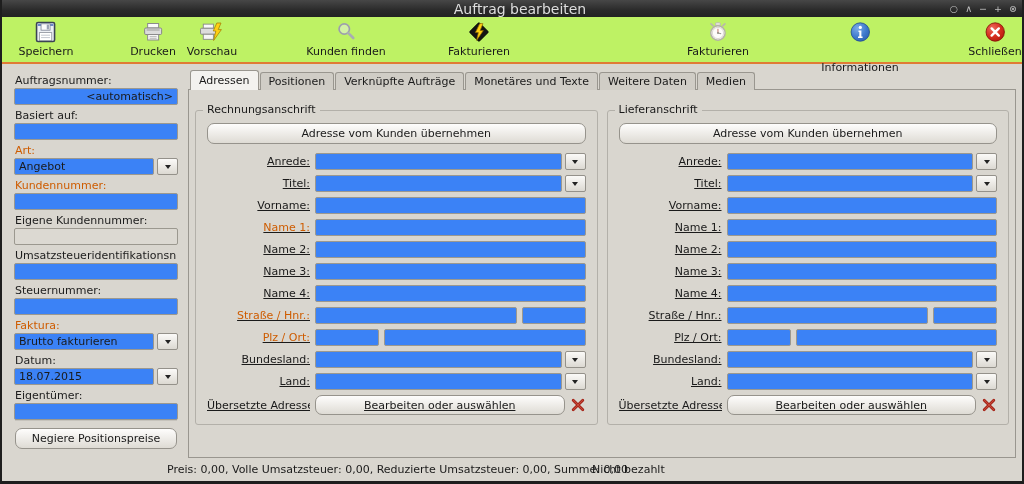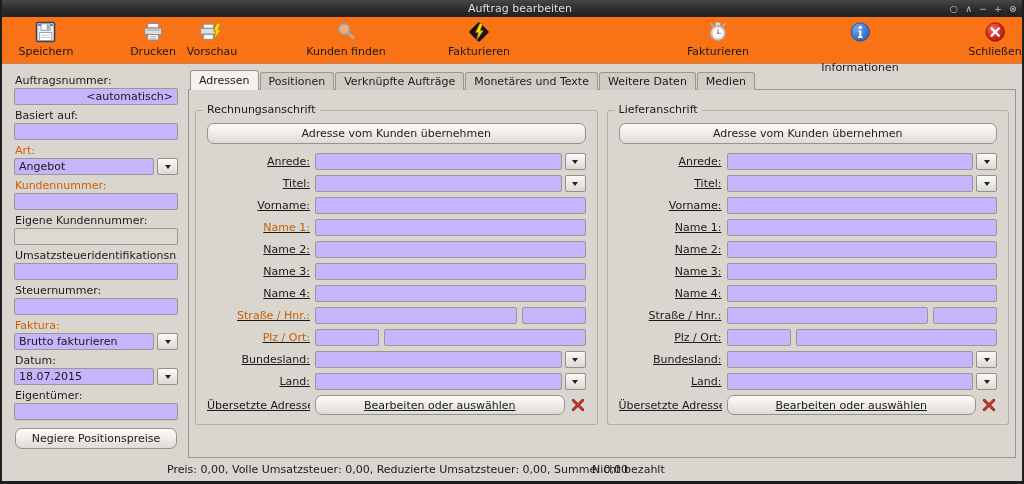--- a/index.html
+++ b/index.html
@@ -6,39 +6,39 @@
   html,body { margin:0; padding:0; background:#555; }
   body { width:1024px; height:484px; font-family:"DejaVu Sans","Liberation Sans",sans-serif; font-size:11px; color:#1a1a1a; }
 
   .window { width:1024px; height:484px; display:flex; flex-direction:column;
             background:#d9d6cf; border-left:2px solid #1e1e1e; border-right:2px solid #1e1e1e;
             border-bottom:3px solid #1e1e1e; overflow:hidden; }
 
   
   .titlebar { height:17px; flex:0 0 17px; background:linear-gradient(#474747,#2a2a2a 60%,#222);
               position:relative; display:flex; align-items:center; }
-  .titlebar .title { position:absolute; left:0; right:0; text-align:center; color:#dedede; font-size:11px;padding-left:16px; }
+  .titlebar .title { position:absolute; left:0; right:0; text-align:center; color:#dedede; font-size:14px;padding-left:16px; }
   .win-controls { position:absolute; right:5px; top:0; height:17px; display:flex; gap:7px; align-items:center; }
   .win-btn { color:#bfbfbf; font-size:9.5px; line-height:1; cursor:default; }
 
   
-  .toolbar { height:47px; flex:0 0 47px; background:#f97316; position:relative;
+  .toolbar { height:47px; flex:0 0 47px; background:#bef264; position:relative;
              border-bottom:2px solid #e07b35; }
   .tb-item { position:absolute; top:3px; transform:translateX(-50%);
              display:flex; flex-direction:column; align-items:center; gap:0; cursor:default; }
   .tb-icon { width:24px; height:24px; display:block; }
   .tb-icon svg { width:24px; height:24px; display:block; }
   .tb-label { font-size:11px; color:#1a1a1a; white-space:nowrap; margin-top:1px; }
 
   
   .body { flex:1; display:flex; overflow:hidden; }
   .sidebar { width:182px; flex:0 0 182px; padding:6px 6px 0 12px; display:flex; flex-direction:column; }
   .f-label { margin:4px 1px 2px; color:#1c1c1c; white-space:nowrap; overflow:hidden; }
   .f-label.req { color:#ce5c00; }
-  input.txt { height:17px; width:100%; border:1px solid #9b988f; border-radius:2px; background:#c4b5fd;
+  input.txt { height:17px; width:100%; border:1px solid #9b988f; border-radius:2px; background:#3b82f6;
               font:11px "DejaVu Sans","Liberation Sans",sans-serif; padding:1px 4px; color:#1a1a1a; }
   input.txt:disabled { background:#dcd9d2; }
   input.txt.alignR { text-align:right; }
   .combo { display:flex; gap:3px; align-items:center; }
   .combo input.txt { flex:1; min-width:0; }
   .combo-btn { width:21px; height:17px; flex:0 0 21px; border:1px solid #94918a; border-radius:2px;
                background:linear-gradient(#fbfaf8,#dcd9d2); display:flex; align-items:center;
                justify-content:center; padding:0; cursor:default; }
   .tri { width:0; height:0; border-left:3.5px solid transparent; border-right:3.5px solid transparent;
          border-top:4px solid #222; }

